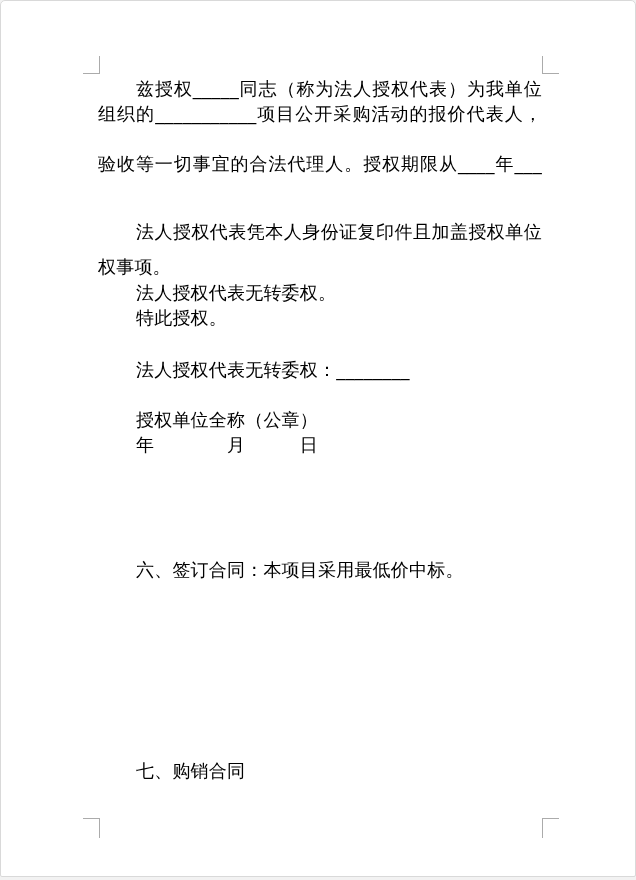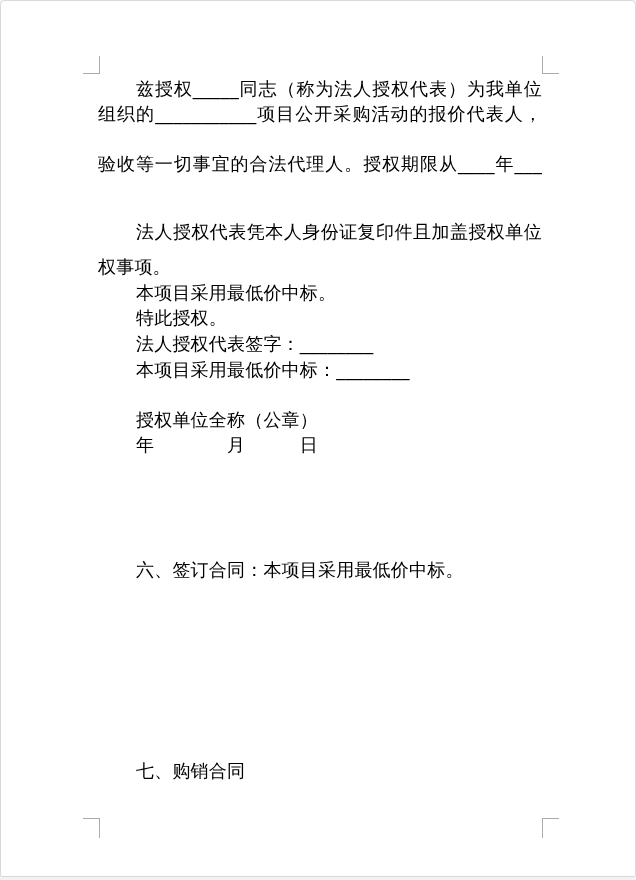--- a/index.html
+++ b/index.html
@@ -69,23 +69,22 @@
   <div class="crop tr"></div>
   <div class="crop bl"></div>
   <div class="crop br"></div>
 
   <div class="text-layer">
     <div class="line indent justify" style="top:75px">兹授权_____同志（称为法人授权代表）为我单位参加贵单位</div>
     <div class="line justify" style="top:100px">组织的___________项目公开采购活动的报价代表人，履行合同</div>
     <div class="line justify" style="top:150px">验收等一切事宜的合法代理人。授权期限从____年___月___日（该</div>
     <div class="line indent justify" style="top:218px">法人授权代表凭本人身份证复印件且加盖授权单位公章办理授</div>
     <div class="line" style="top:253px">权事项。</div>
-    <div class="line indent" style="top:279px">本项目采用最低价中标。</div>
+    <div class="line indent" style="top:279px">法人授权代表无转委权。</div>
     <div class="line indent" style="top:304px">特此授权。</div>
-    <div class="line indent" style="top:330px">法人授权代表签字：________</div>
-    <div class="line indent" style="top:356px">本项目采用最低价中标：________</div>
+    <div class="line indent" style="top:356px">法人授权代表无转委权：________</div>
     <div class="line indent" style="top:406px">授权单位全称（公章）</div>
     <div class="line indent" style="top:431px">年　　　　月　　　日</div>
     <div class="line indent" style="top:556px">六、签订合同：本项目采用最低价中标。</div>
     <div class="line indent" style="top:757px">七、购销合同</div>
   </div>
 
 </div>
 
 </body></html>

